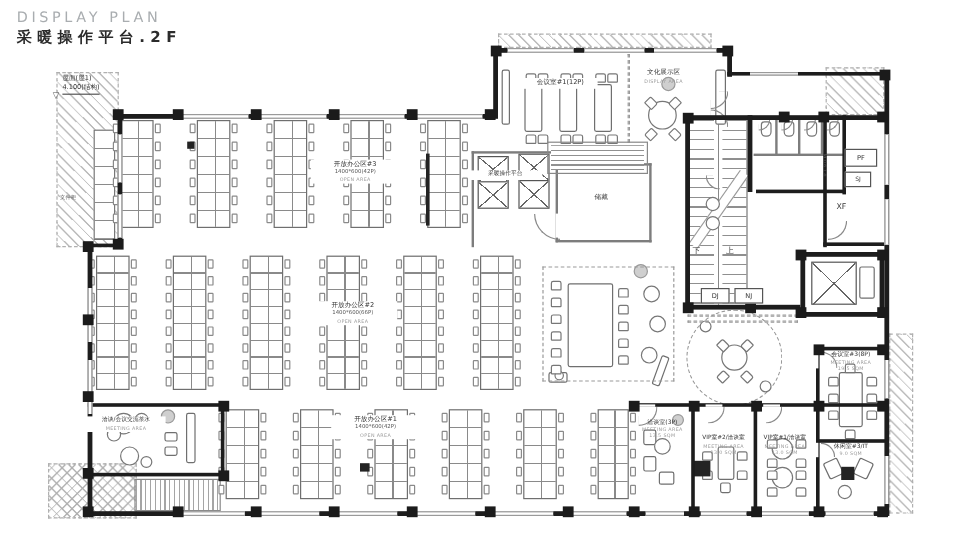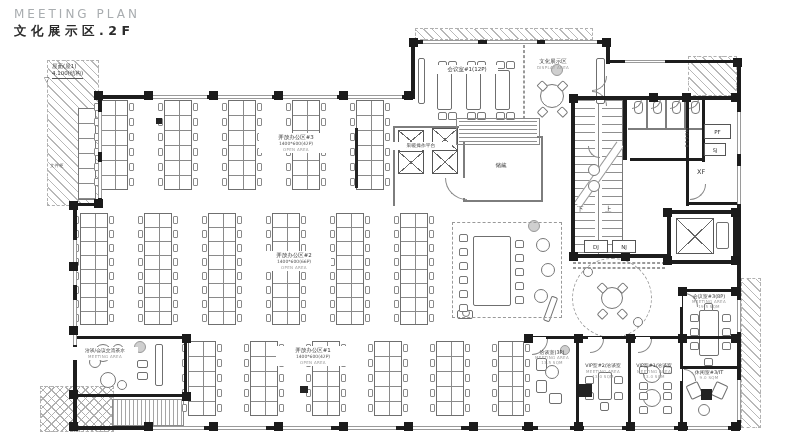--- a/index.html
+++ b/index.html
@@ -51,22 +51,22 @@
   .lbl .en{display:block;font-size:4px;color:#9a9a9a;letter-spacing:.3px}
   .lbl .lvl{border-bottom:1px solid #555;padding-bottom:1px}
   .bgw{background:#fff;padding:1px 2px}
   .tagbox{border:1px solid #555;background:#fff;z-index:10;font-size:5.5px;color:#333;display:flex;align-items:center;justify-content:center}
   .vtxt{writing-mode:vertical-rl;font-size:4.5px;color:#555;z-index:10;letter-spacing:1px}
   .small-tag{z-index:10;font-size:6.5px;color:#333}
 </style>
 </head>
 <body>
 
-<div class="title-en">MEETING PLAN</div>
-<div class="title-zh">文化展示区.2F</div>
+<div class="title-en">DISPLAY PLAN</div>
+<div class="title-zh">采暖操作平台.2F</div>
 
 <div id="plan">
 
   <div class="stairs">
     <div class="rail" style="position:absolute"></div>
     <div class="sbreak" style="position:absolute"></div>
   </div>
   <div class="notes"></div>
 
   <div class="lbl" style="left:52px;top:63px;text-align:left">

